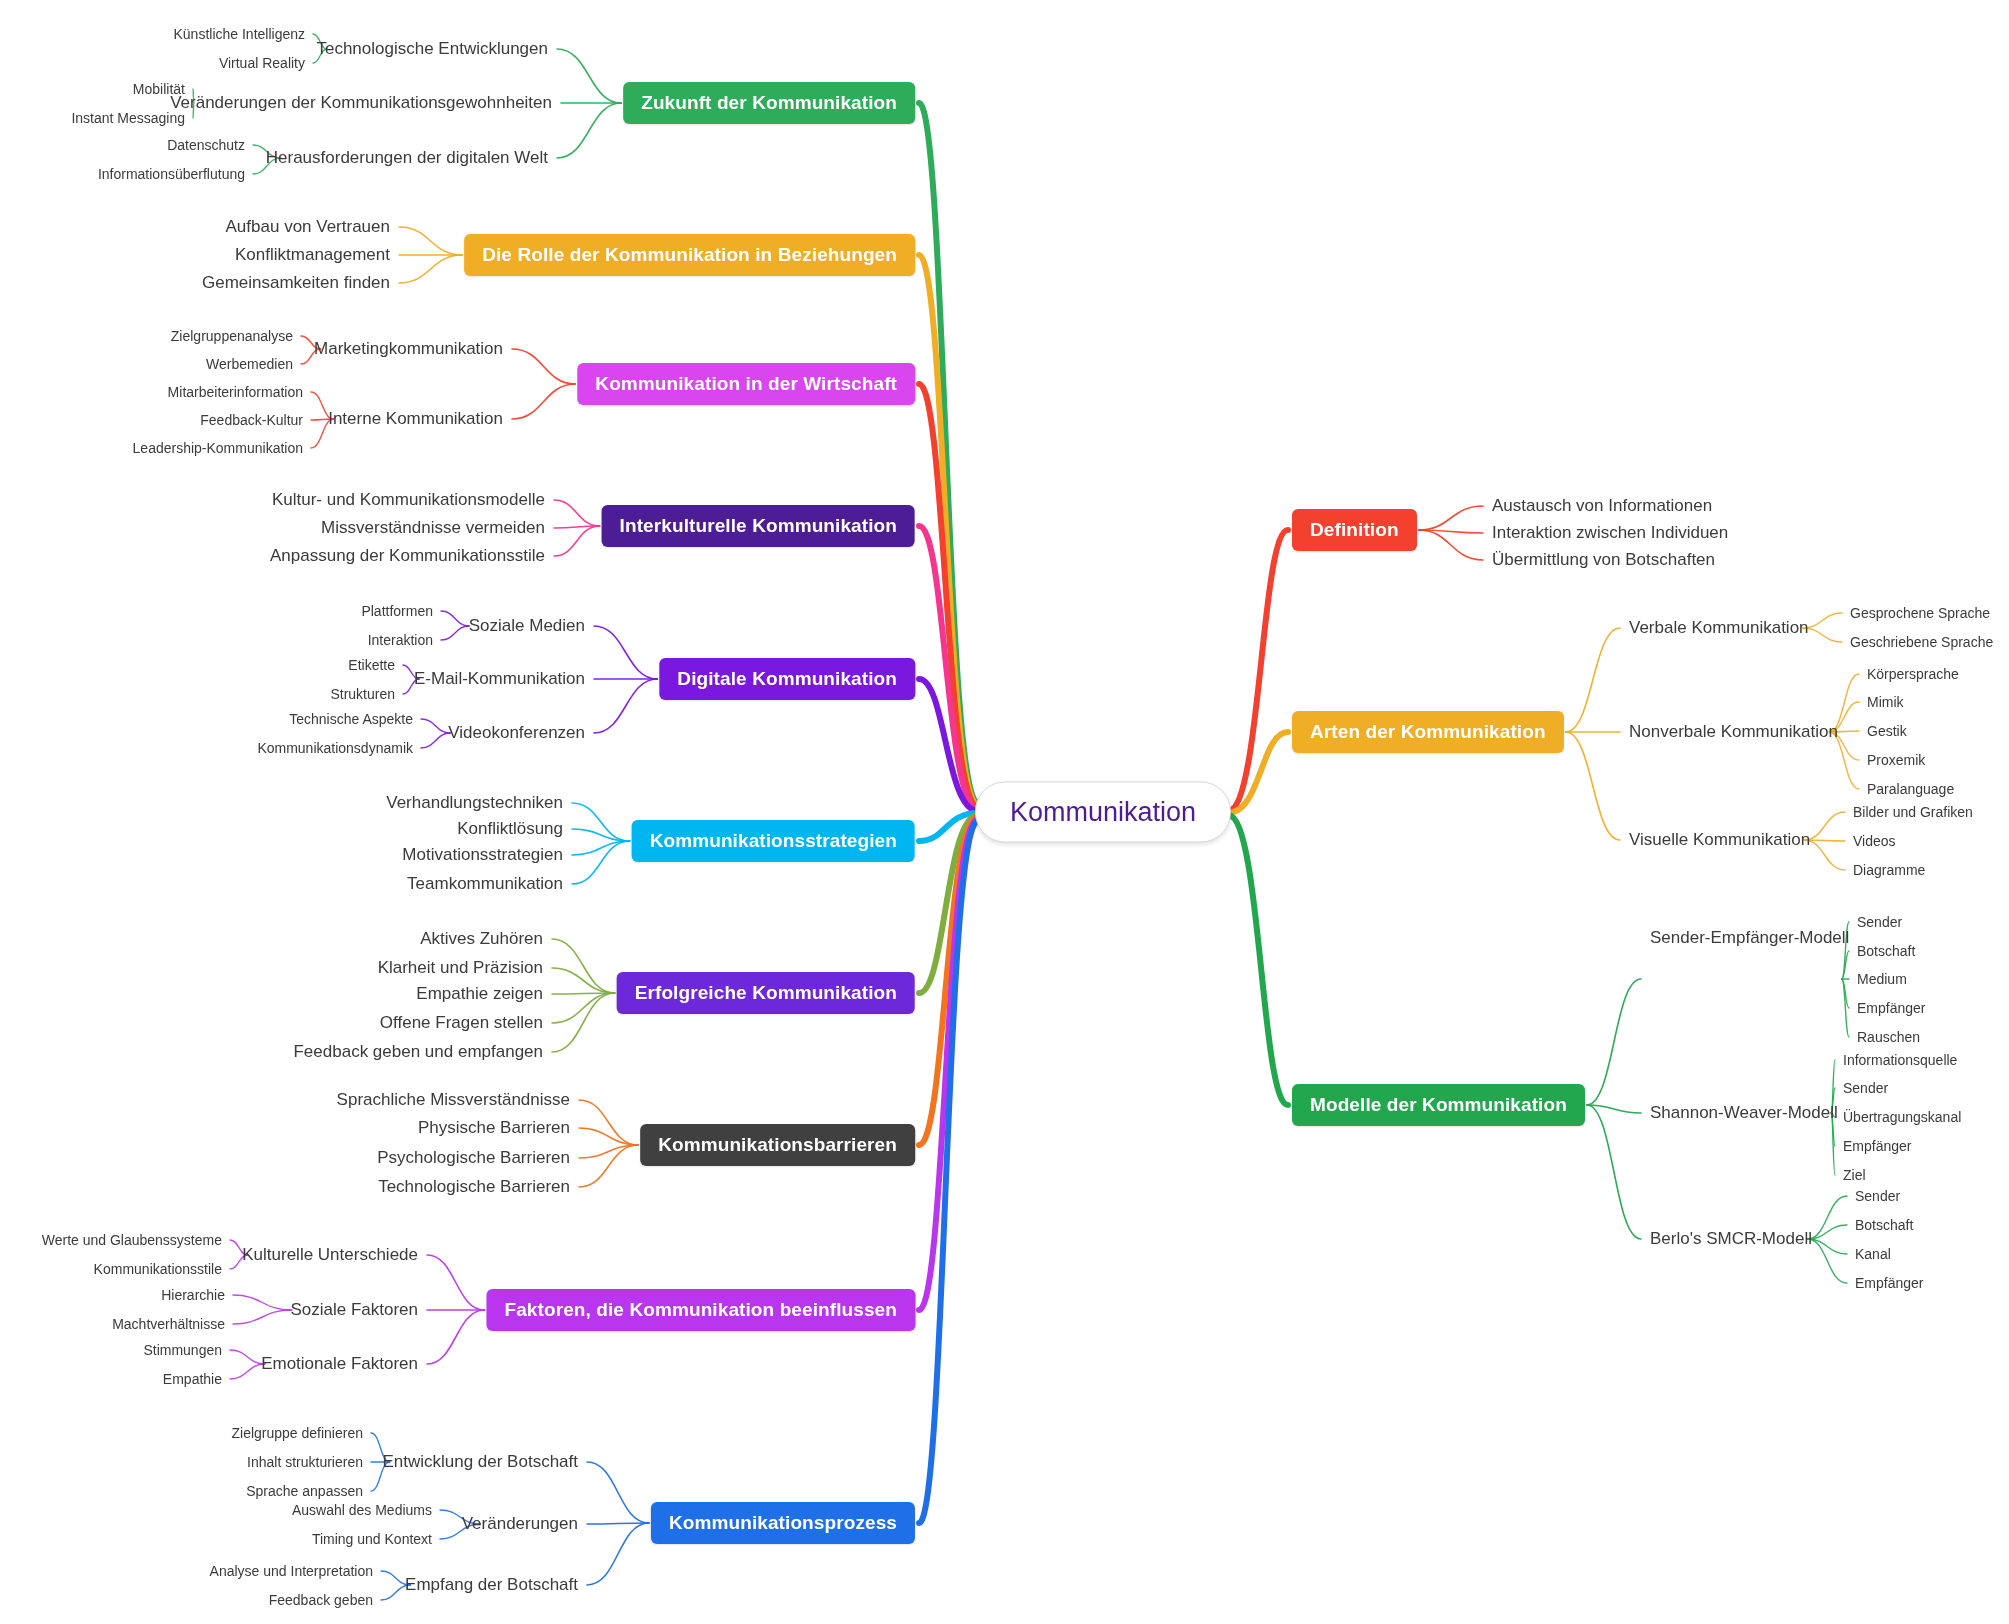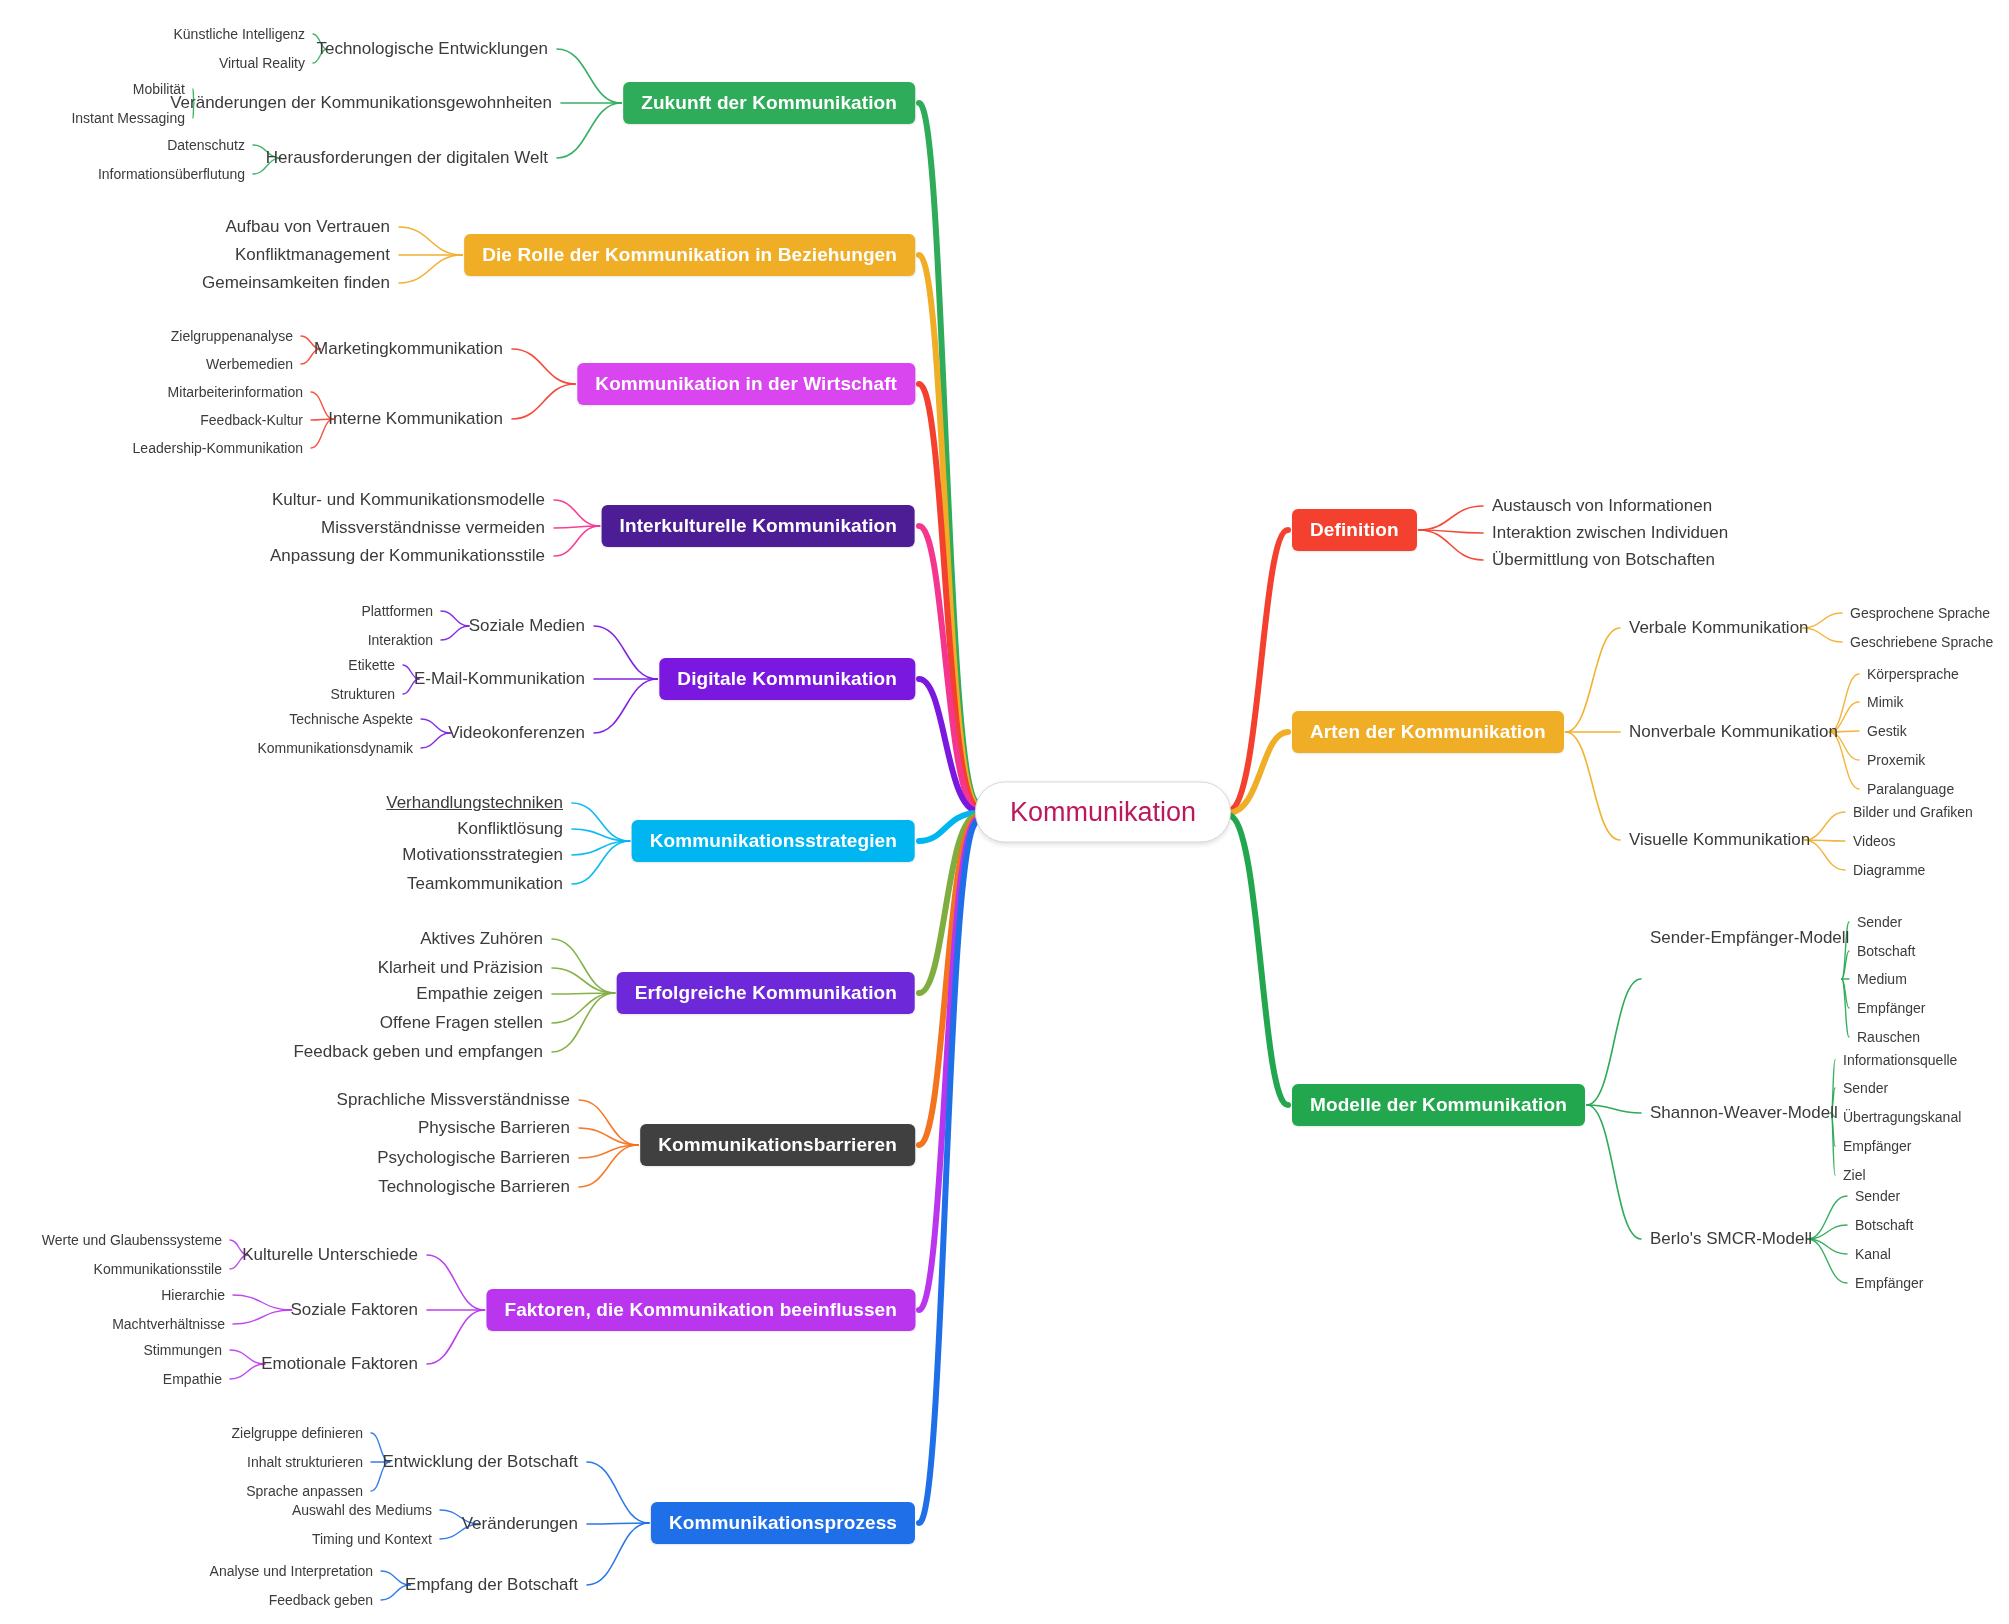--- a/index.html
+++ b/index.html
@@ -25,21 +25,21 @@
   
   .central {
     position: absolute;
     transform: translate(-50%, -50%);
     background: #ffffff;
     border: 1px solid #d9d9d9;
     border-radius: 30px;
     box-shadow: 0 2px 5px rgba(0,0,0,0.13);
     padding: 14px 34px;
     font-size: 27px;
-    color: #be185d;
+    color: #4c1d95;
     white-space: nowrap;
     z-index: 12;
   }
   
   .branch {
     position: absolute;
     transform: translateY(-50%);
     border-radius: 6px;
     padding: 10px 18px;
     font-size: 19px;
@@ -211,21 +211,21 @@
     <div class="node2 align-right" style="left: 585px; top: 626px;">Soziale Medien</div>
     <div class="node3 align-right" style="left: 433px; top: 611px;">Plattformen</div>
     <div class="node3 align-right" style="left: 433px; top: 640px;">Interaktion</div>
     <div class="node2 align-right" style="left: 585px; top: 679px;">E-Mail-Kommunikation</div>
     <div class="node3 align-right" style="left: 395px; top: 665px;">Etikette</div>
     <div class="node3 align-right" style="left: 395px; top: 694px;">Strukturen</div>
     <div class="node2 align-right" style="left: 585px; top: 733px;">Videokonferenzen</div>
     <div class="node3 align-right" style="left: 413px; top: 719px;">Technische Aspekte</div>
     <div class="node3 align-right" style="left: 413px; top: 748px;">Kommunikationsdynamik</div>
     <div class="branch left-anchor" style="background: rgb(0, 182, 240); left: 915px; top: 841px;"><span>Kommunikationsstrategien</span></div>
-    <div class="node2 align-right" style="left: 563px; top: 803px; text-decoration: underline;">Verhandlungstechniken</div>
+    <div class="node2 align-right" style="left: 563px; top: 803px;">Verhandlungstechniken</div>
     <div class="node2 align-right" style="left: 563px; top: 829px;">Konfliktlösung</div>
     <div class="node2 align-right" style="left: 563px; top: 855px;">Motivationsstrategien</div>
     <div class="node2 align-right" style="left: 563px; top: 884px;">Teamkommunikation</div>
     <div class="branch left-anchor" style="background: #6d28d9; left: 915px; top: 993px;"><span>Erfolgreiche Kommunikation</span></div>
     <div class="node2 align-right" style="left: 543px; top: 939px;">Aktives Zuhören</div>
     <div class="node2 align-right" style="left: 543px; top: 968px;">Klarheit und Präzision</div>
     <div class="node2 align-right" style="left: 543px; top: 994px;">Empathie zeigen</div>
     <div class="node2 align-right" style="left: 543px; top: 1023px;">Offene Fragen stellen</div>
     <div class="node2 align-right" style="left: 543px; top: 1052px;">Feedback geben und empfangen</div>
     <div class="branch left-anchor" style="background: #404040; left: 915px; top: 1145px;"><span>Kommunikationsbarrieren</span></div>

